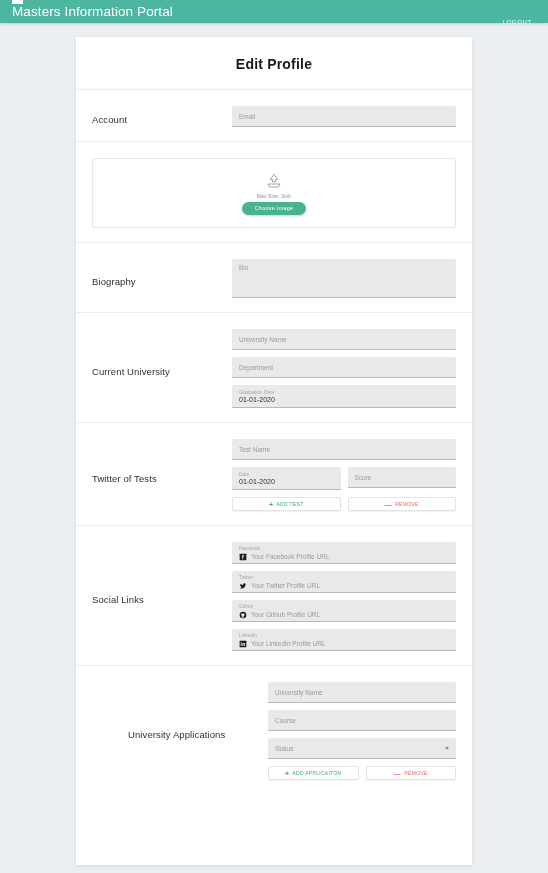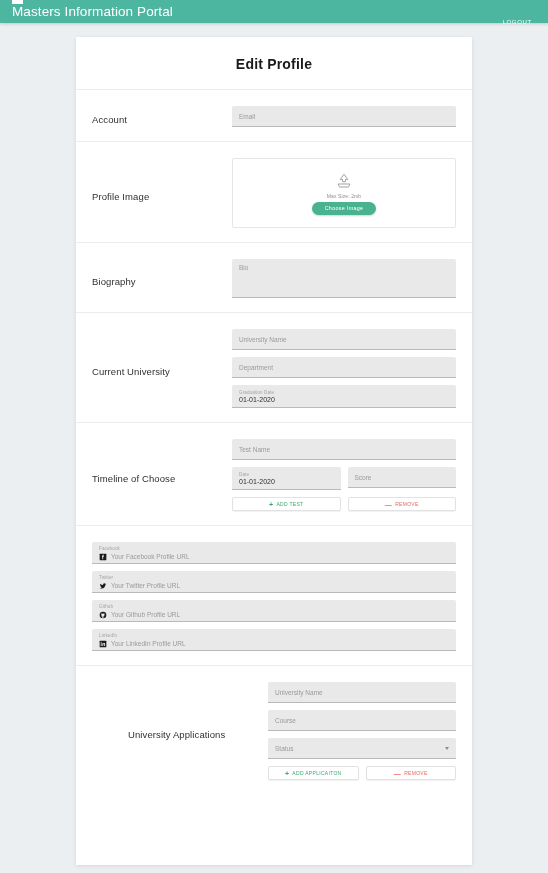--- a/index.html
+++ b/index.html
@@ -248,21 +248,20 @@
     <div class="row">
       <div class="row-label">Account</div>
       <div class="row-fields">
         <div class="field">
           <span>Email</span>
         </div>
       </div>
     </div>
 
     <div class="row">
-      <div class="row-label">Profile Image</div>
       <div class="row-fields">
         <div class="upload-box">
           <svg class="upload-icon" viewBox="0 0 24 24">
             <path d="M12 3 L7 10 L10 10 L10 13 L14 13 L14 10 L17 10 Z" fill="none" stroke="#9a9a9a" stroke-width="1.2" stroke-linejoin="round"></path>
             <path d="M4 16 L20 16 L18 20 L6 20 Z" fill="none" stroke="#9a9a9a" stroke-width="1.2" stroke-linejoin="round"></path>
           </svg>
           <div class="upload-max">Max Size: 2mb</div>
           <button class="btn-green-pill">Choose Image</button>
         </div>
       </div>
@@ -288,21 +287,21 @@
         </div>
         <div class="field stacked">
           <span class="field-minilabel">Graduation Date</span>
           <span class="field-value">01-01-2020</span>
         </div>
       </div>
     </div>
 
 
     <div class="row">
-      <div class="row-label">Timeline of Choose</div>
+      <div class="row-label">Twitter of Tests</div>
       <div class="row-fields">
         <div class="field">
           <span>Test Name</span>
         </div>
         <div class="field-row">
           <div class="field stacked">
             <span class="field-minilabel">Date</span>
             <span class="field-value">01-01-2020</span>
           </div>
           <div class="field">
@@ -316,20 +315,21 @@
           </button>
           <button class="btn-outline remove">
             <span class="sign">—</span>
             <span>REMOVE</span>
           </button>
         </div>
       </div>
     </div>
 
     <div class="row">
+      <div class="row-label">Social Links</div>
       <div class="row-fields">
 
         <div class="social-field">
           <span class="field-minilabel">Facebook</span>
           <div class="social-line">
             <svg class="social-icon" viewBox="0 0 24 24">
               <rect x="2" y="2" width="20" height="20" rx="2" fill="#1a1a1a"></rect>
               <path d="M14.5 12h-2v7h-2.6v-7H8.6V9.6h1.3V8.2c0-1.6.7-2.6 2.6-2.6h1.8v2.4h-1.1c-.6 0-.7.2-.7.7v.9h1.9z" fill="#e9e9e9"></path>
             </svg>
             <span class="social-ph">Your Facebook Profile URL</span>

